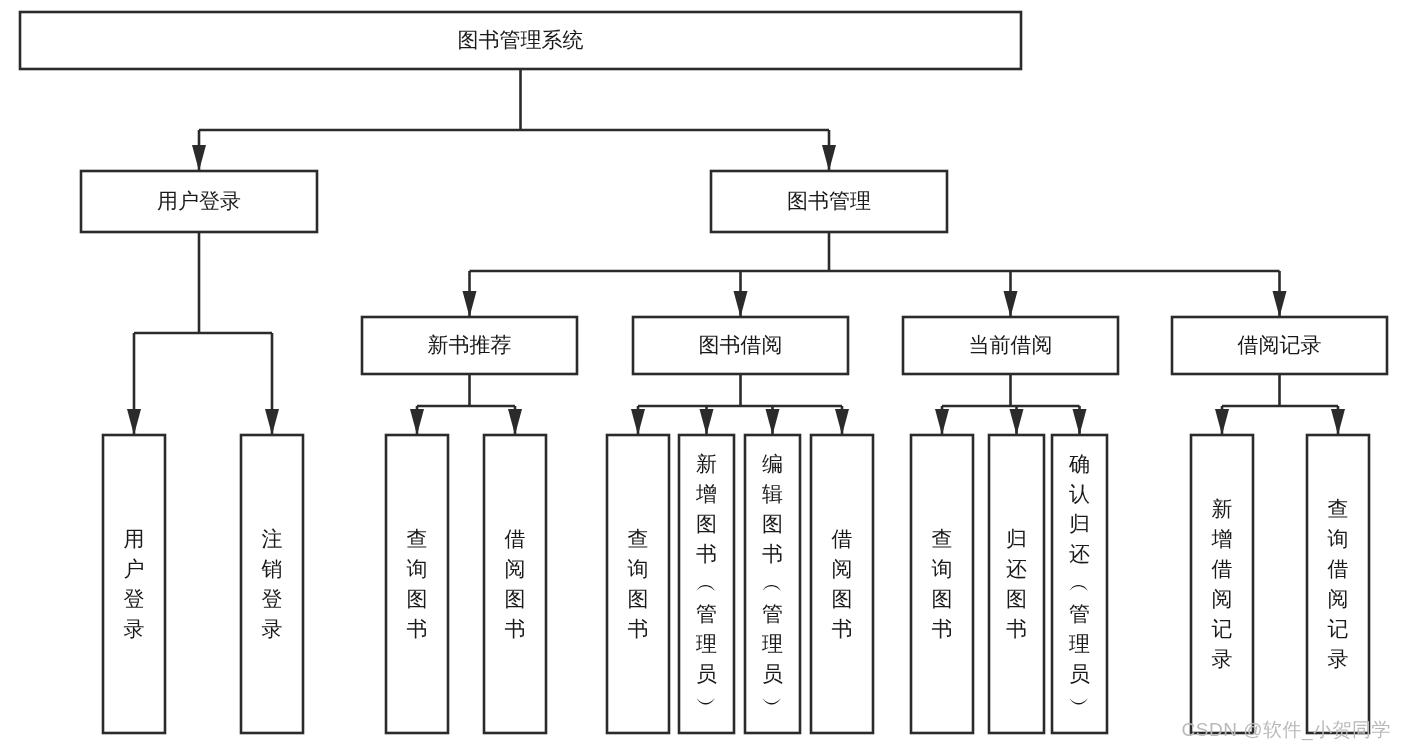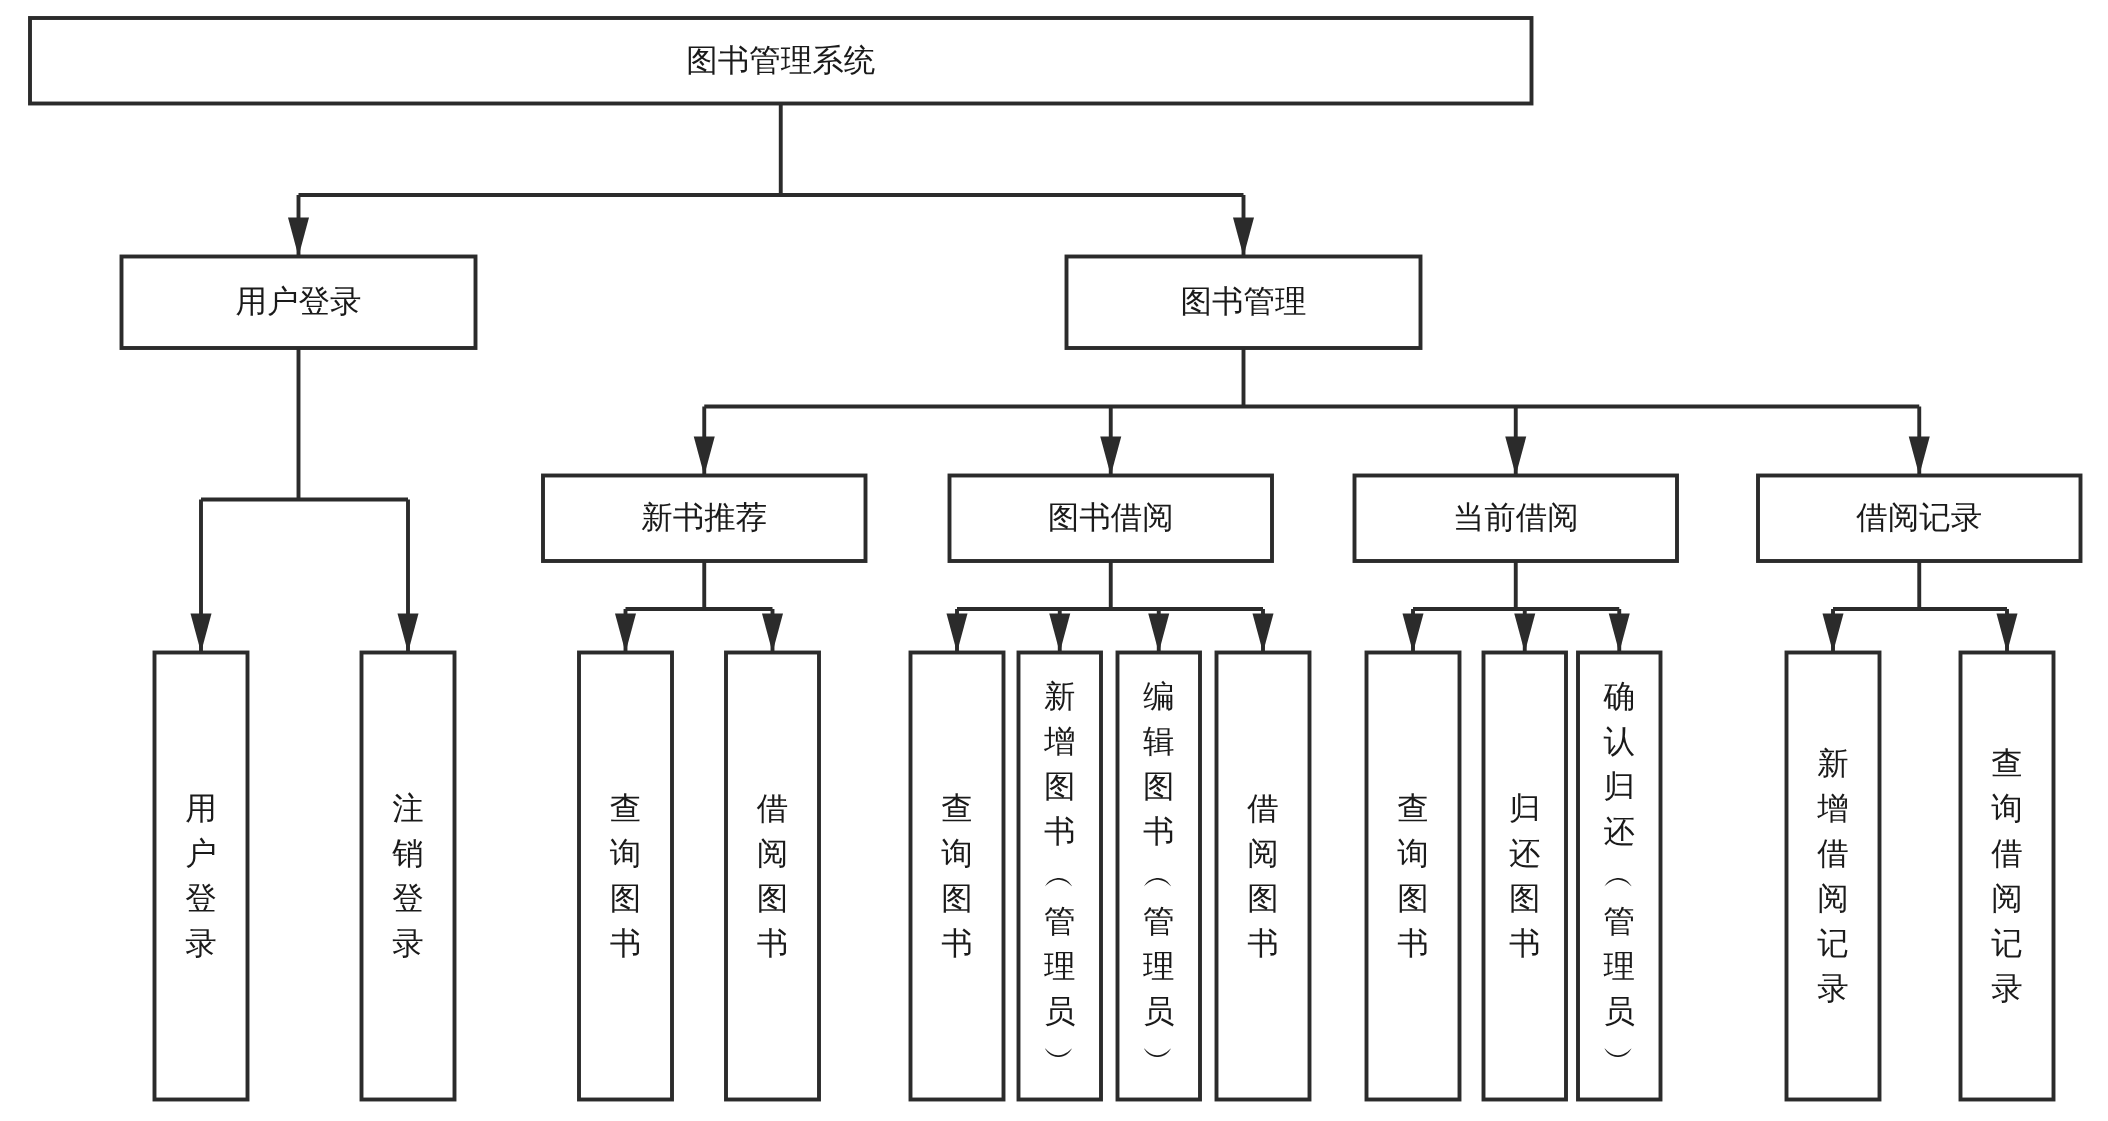--- a/index.html
+++ b/index.html
@@ -216,13 +216,14 @@
         <g>
           <rect class="node-rect" x="1191" y="435" width="62" height="298"></rect>
           <text class="node-label-v" x="1222" y="516"><tspan x="1222" dy="0">新</tspan><tspan x="1222" dy="30">增</tspan><tspan x="1222" dy="30">借</tspan><tspan x="1222" dy="30">阅</tspan><tspan x="1222" dy="30">记</tspan><tspan x="1222" dy="30">录</tspan></text>
         </g>
         <g>
           <rect class="node-rect" x="1307" y="435" width="62" height="298"></rect>
           <text class="node-label-v" x="1338" y="516"><tspan x="1338" dy="0">查</tspan><tspan x="1338" dy="30">询</tspan><tspan x="1338" dy="30">借</tspan><tspan x="1338" dy="30">阅</tspan><tspan x="1338" dy="30">记</tspan><tspan x="1338" dy="30">录</tspan></text>
         </g>
       </g>
   </svg>
+  <div class="watermark">CSDN @软件_小贺同学</div>
 </div>
 
 </body></html>

